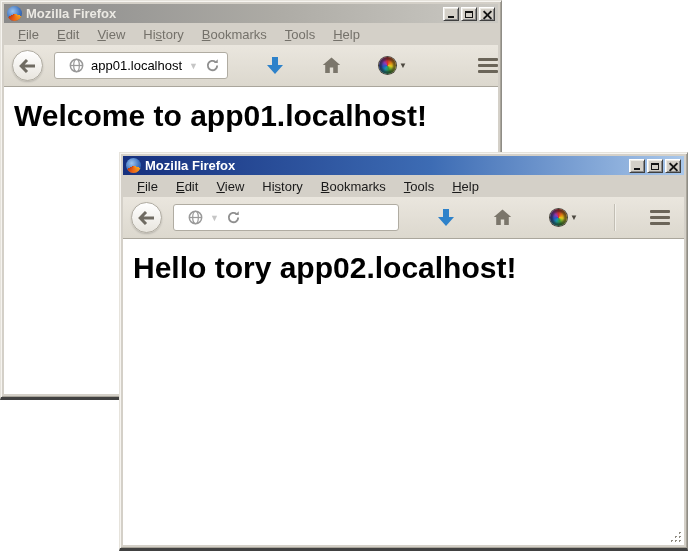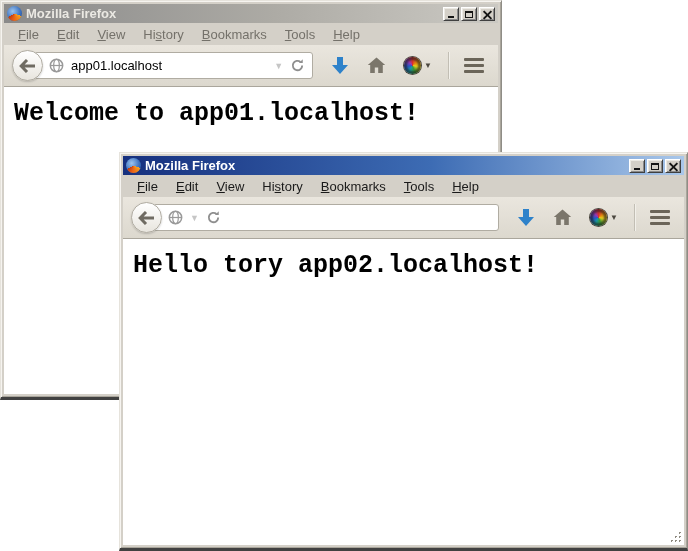--- a/index.html
+++ b/index.html
@@ -45,43 +45,43 @@
   .menubar { height:22px; display:flex; align-items:center; padding-left:5px;
              font-size:13px; background:#d4d0c8; }
   .mi { padding:2px 9px; white-space:pre; }
   .win-front .mi { color:#1a1a1a; }
   .win-back  .mi { color:#74716a; }
   .accel { text-decoration:underline; }
 
   
   .navbar { height:42px; background:linear-gradient(#eae6de,#dcd8ce);
             border-bottom:1px solid #aaa69c; display:flex; align-items:center;
-            padding:0 10px 0 8px; }
+            padding:0 10px 0 8px;gap:20px; }
   .backbtn { width:31px; height:31px; border-radius:50%; flex:0 0 auto; z-index:2;
              background:linear-gradient(#ffffff,#e8e5de);
              border:1px solid #b0aca2; box-shadow:0 1px 2px rgba(0,0,0,.18);
              display:flex; align-items:center; justify-content:center; }
   .urlbar { flex:1; height:27px; background:#ffffff; border:1px solid #b0aca2;
             border-radius:3px; margin-left:-9px; padding:0 7px 0 14px;
             display:flex; align-items:center; gap:7px; }
   .url-text { flex:1; font-size:13px; color:#000; }
   .url-dd { font-size:9px; color:#c6c6c6; }
   .nav-ic { margin-left:18px; display:flex; align-items:center; flex:0 0 auto; }
   .cw { width:17px; height:17px; border-radius:50%;
         background:conic-gradient(#d83030 0deg,#e88a10 55deg,#e8d020 100deg,#3a9a35 160deg,#1898a8 210deg,#2858c8 260deg,#9838b8 315deg,#d83030 360deg);
         box-shadow: inset 0 0 2px 3px rgba(25,25,25,.6), 0 0 0 1px #4a463e; }
   .caret { font-size:8px; color:#4c4840; margin-left:3px; }
   .vsep { width:1px; height:27px; background:#c2beb4; box-shadow:1px 0 0 #f2f0ea; margin-left:16px; }
   .hburger { display:flex; flex-direction:column; gap:3px; margin-left:15px; margin-right:4px; }
   .hburger span { width:20px; height:3px; background:#6b6559; border-radius:1px; }
 
   
   .content { position:relative; background:#ffffff; height:calc(100% - 83px); overflow:hidden; }
-  .content h1 { font-family:Liberation Mono, monospace; font-weight:bold;
-                font-size:25px; color:#000; margin:12px 0 0 10px; }
+  .content h1 { font-family:Liberation Sans, sans-serif; font-weight:bold;
+                font-size:30px; color:#000; margin:12px 0 0 10px; }
   .grip { position:absolute; right:2px; bottom:2px; }
 </style>
 </head>
 <body>
 
 <div class="stage">
 
   <div class="win win-back">
     <div class="titlebar">
       <span class="ff-icon"></span>

